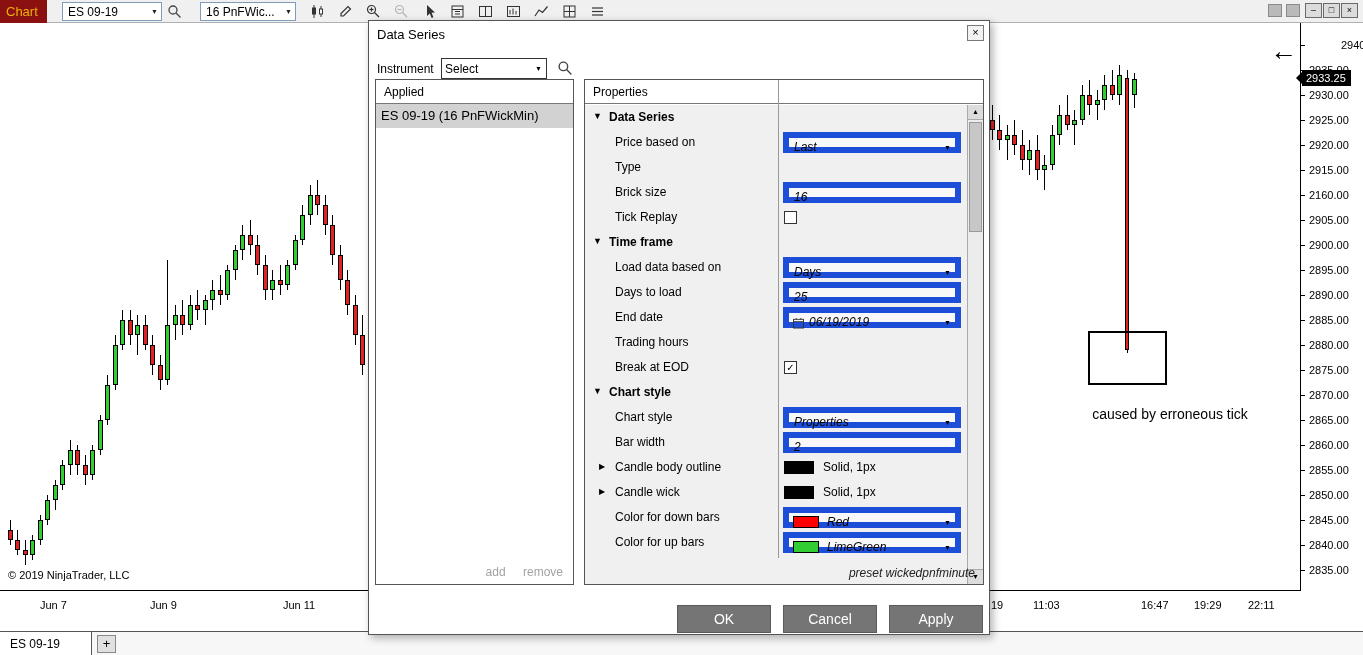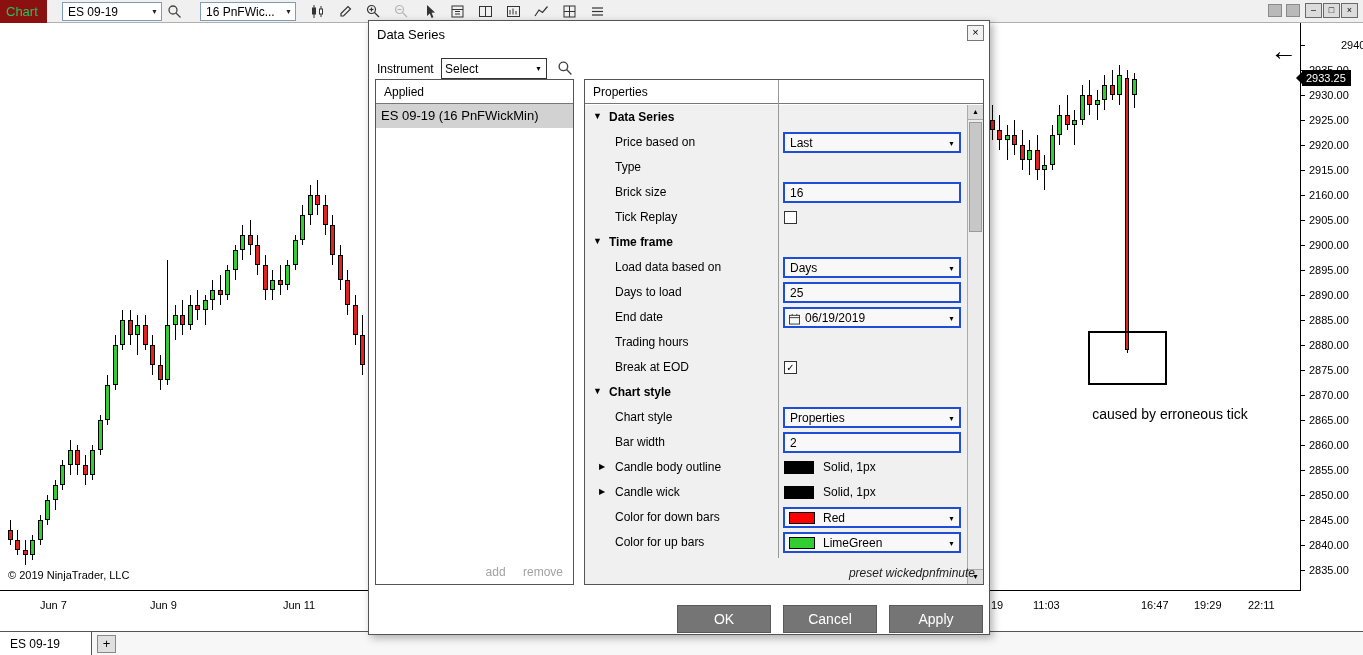--- a/index.html
+++ b/index.html
@@ -2,21 +2,21 @@
 <html><head>
 <meta charset="utf-8">
 <style>
   * { margin:0; padding:0; box-sizing:border-box; }
   html,body { background:#888; }
   .screen { position:relative; width:1363px; height:655px; background:#fff;
             font-family:"Liberation Sans", sans-serif; font-size:12px; color:#000; overflow:hidden; }
 
   
   .toolbar { position:absolute; left:0; top:0; width:1363px; height:23px; background:#f0f0f0; border-bottom:1px solid #b0b0b0; z-index:4; }
-  .chart-label { position:absolute; left:0; top:0; width:47px; height:23px; background:#8b1010; color:#22c55e;
+  .chart-label { position:absolute; left:0; top:0; width:47px; height:23px; background:#8b1010; color:#eab308;
                  display:flex; align-items:center; padding-left:6px; font-size:13px; }
   .tb-dd { position:absolute; top:2px; height:19px; background:#fff; border:1px solid #7f9db9;
            display:flex; align-items:center; padding:0 16px 0 5px; font-size:12px; white-space:nowrap; overflow:hidden; }
   .tb-dd .arr { position:absolute; right:3px; font-size:7px; color:#222; }
   .tb-icon { position:absolute; top:3px; width:22px; height:17px; display:flex; align-items:center; justify-content:center; }
   .win-sq { position:absolute; top:4px; width:14px; height:13px; background:#b9b9b9; border:1px solid #8a8a8a; }
   .win-btn { position:absolute; top:3px; width:17px; height:15px; background:#dcdcdc; border:1px solid #6a6a6a;
              font-size:9px; line-height:12px; text-align:center; }
 
   
@@ -65,21 +65,21 @@
 
   .props-panel { left:215px; top:58px; width:400px; height:506px; }
   .props-content { position:absolute; left:0; top:25px; right:16px; bottom:0; background:#f0f0f0; overflow:hidden; }
   .props-divider { position:absolute; left:193px; top:0; bottom:26px; width:1px; background:#999; }
   .prop-row { position:relative; height:25px; }
   .sec-arrow { position:absolute; left:8px; top:6px; font-size:9px; }
   .sec-title { position:absolute; left:24px; top:5px; font-weight:bold; }
   .expander { position:absolute; left:14px; top:7px; font-size:8px; }
   .prop-label { position:absolute; left:30px; top:5px; white-space:nowrap; }
   .ctl { position:absolute; left:198px; top:2px; width:178px; height:21px; font-size:12px; }
-  .ctl.boxed { border:2px solid #1d4ed8; background:#f8f8f8; }
+  .ctl.boxed { border:6px solid #1d4ed8; background:#f8f8f8;font-style:italic; }
   .ctl .ctl-text { position:absolute; left:5px; top:2px; right:16px; white-space:nowrap; overflow:hidden; }
   .ctl .dd-arr { position:absolute; right:4px; top:6px; font-size:7px; }
   .cb { position:absolute; left:1px; top:4px; width:13px; height:13px; border:1px solid #333; background:#fff;
         font-size:10px; line-height:11px; text-align:center; }
   .swatch { position:absolute; left:1px; top:4px; width:30px; height:13px; border:1px solid #000; }
   .ctl.plain .ctl-text2 { position:absolute; left:40px; top:3px; }
   .ctl.colordd .swatch { left:4px; top:3px; width:26px; height:12px; }
   .ctl.colordd .ctl-text { left:38px; }
   .cal-icon { position:absolute; left:4px; top:4px; }
   .ctl.datepick .ctl-text { left:20px; }

